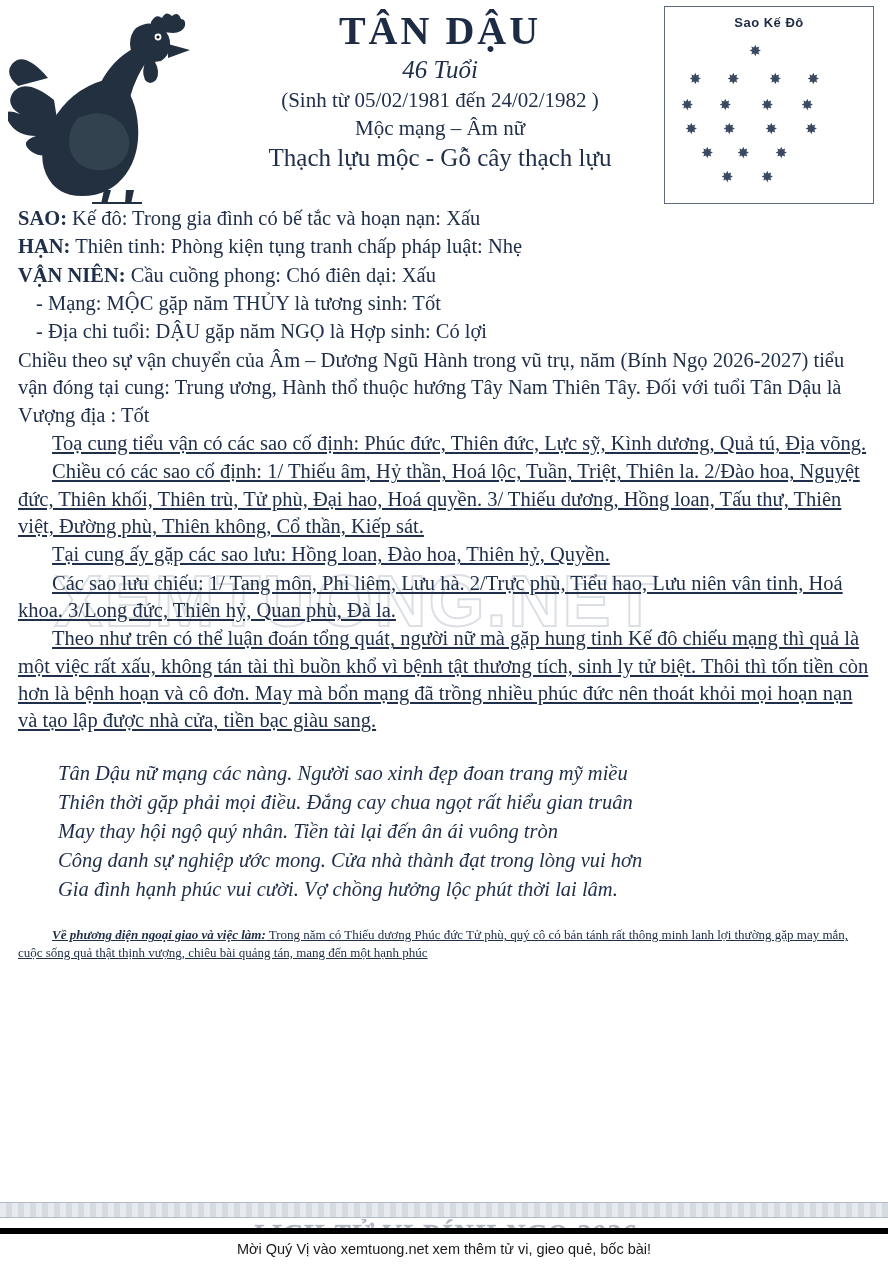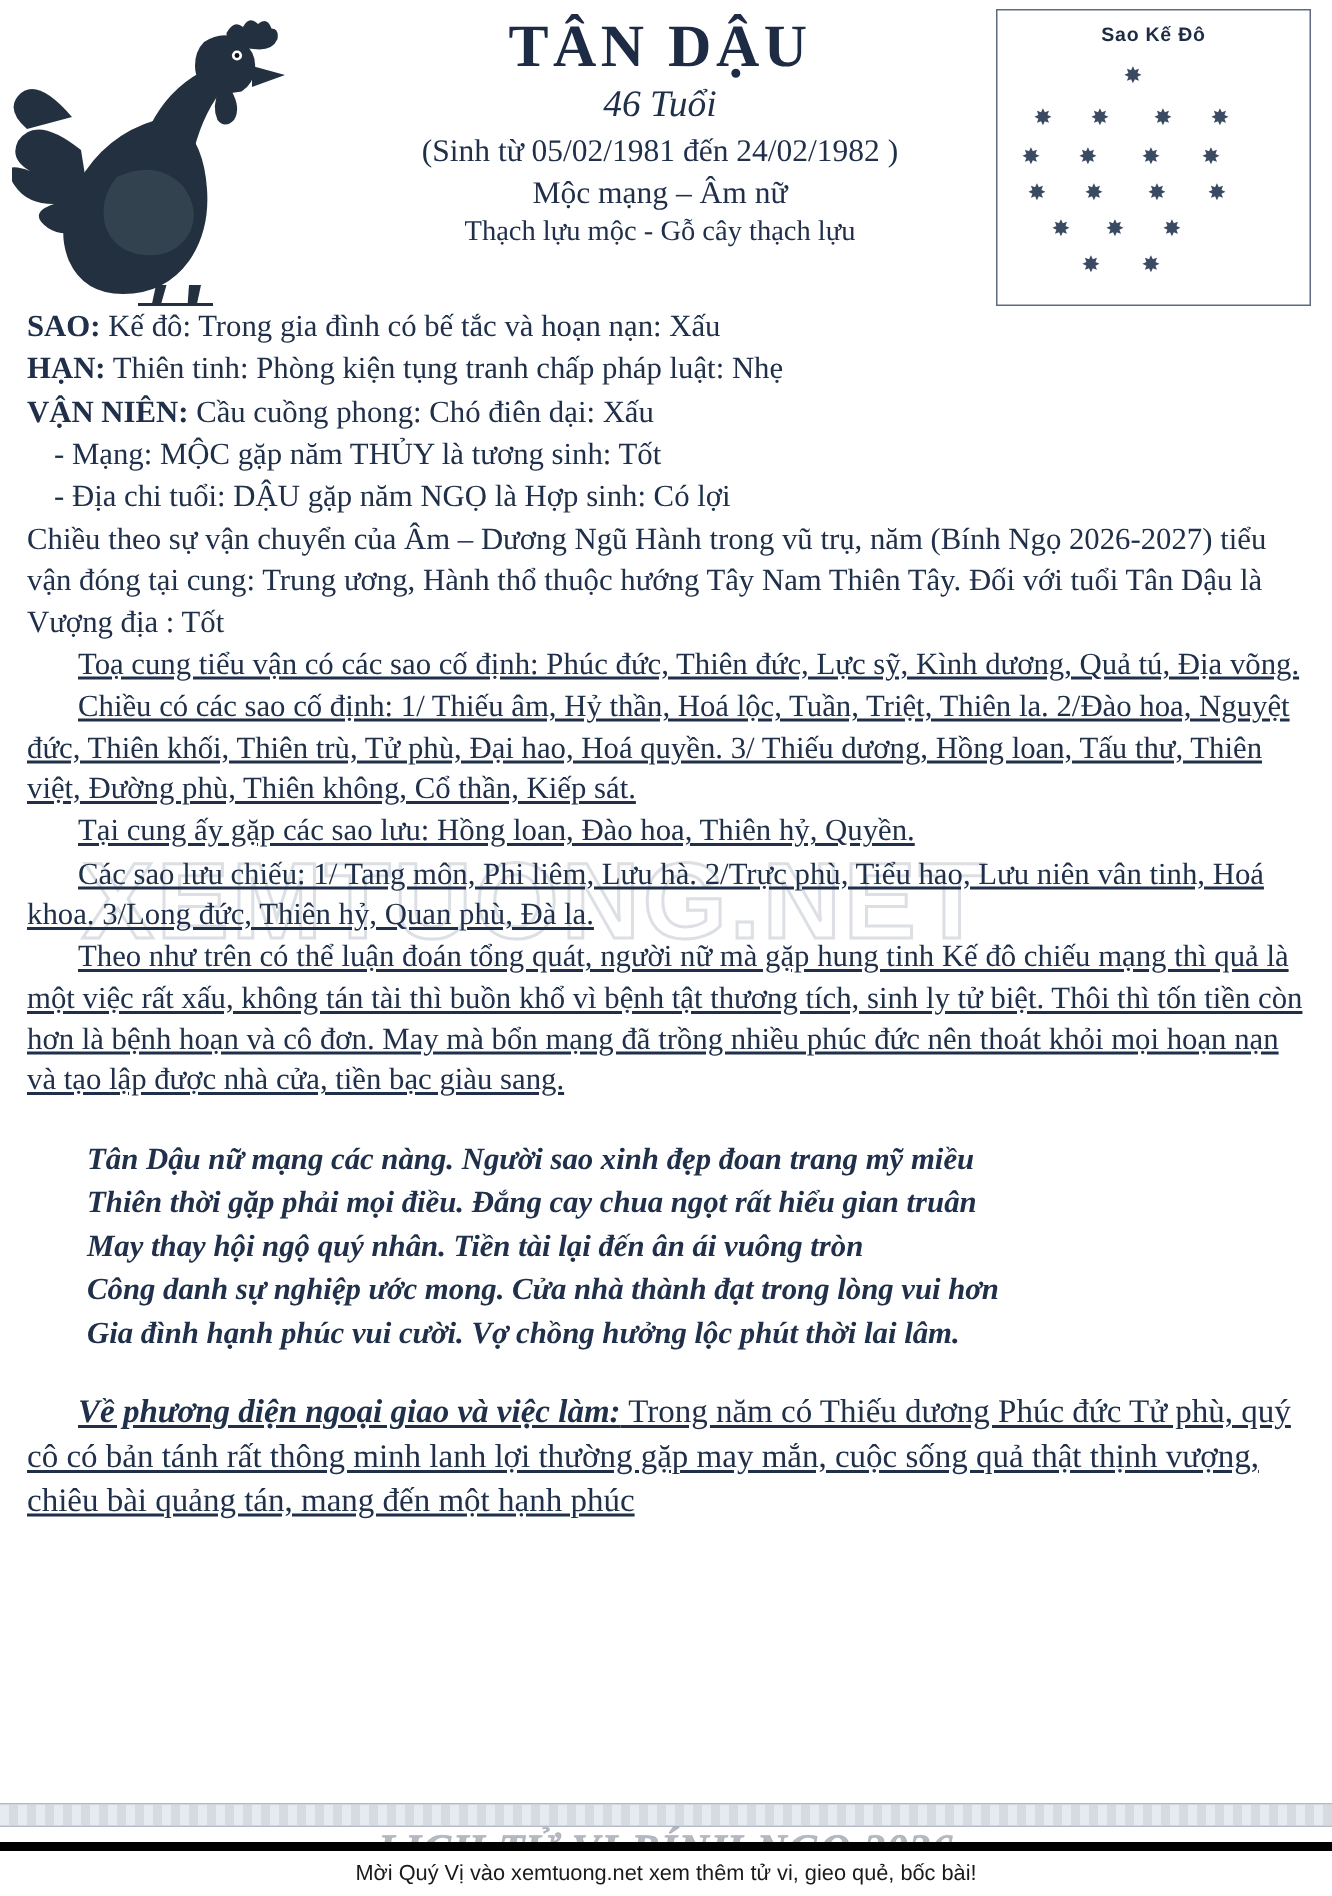--- a/index.html
+++ b/index.html
@@ -77,21 +77,21 @@
   }
   .birth {
     font-size: 21px;
     margin: 2px 0;
   }
   .destiny {
     font-size: 21px;
     margin: 3px 0;
   }
   .destiny2 {
-    font-size: 19px;
+    font-size: 25px;
     margin: 3px 0;
   }
 
   
   .starbox {
     position: absolute;
     right: 14px;
     top: 6px;
     width: 210px;
     height: 198px;
@@ -139,33 +139,33 @@
   .b { font-weight: normal; }
   .indent { text-indent: 34px; text-decoration: underline; }
   .hang { padding-left: 18px; }
 
   
   .poem {
     position: relative;
     margin: 24px 0 0 0;
     padding: 0 20px 0 58px;
     font-style: italic;
-    font-weight: bold;
+    font-weight: normal;
     font-size: 20.5px;
     line-height: 1.42;
     z-index: 10;
   }
   .poem p { margin: 0; }
 
   
   .closing {
     position: relative;
     margin: 22px 0 0 0;
     padding: 0 16px 0 18px;
-    font-size: 22px;
+    font-size: 13px;
     line-height: 1.335;
     z-index: 10;
   }
   .closing p { margin: 0; }
   .closing .lead {
     font-weight: bold;
     font-style: italic;
   }
 
   

